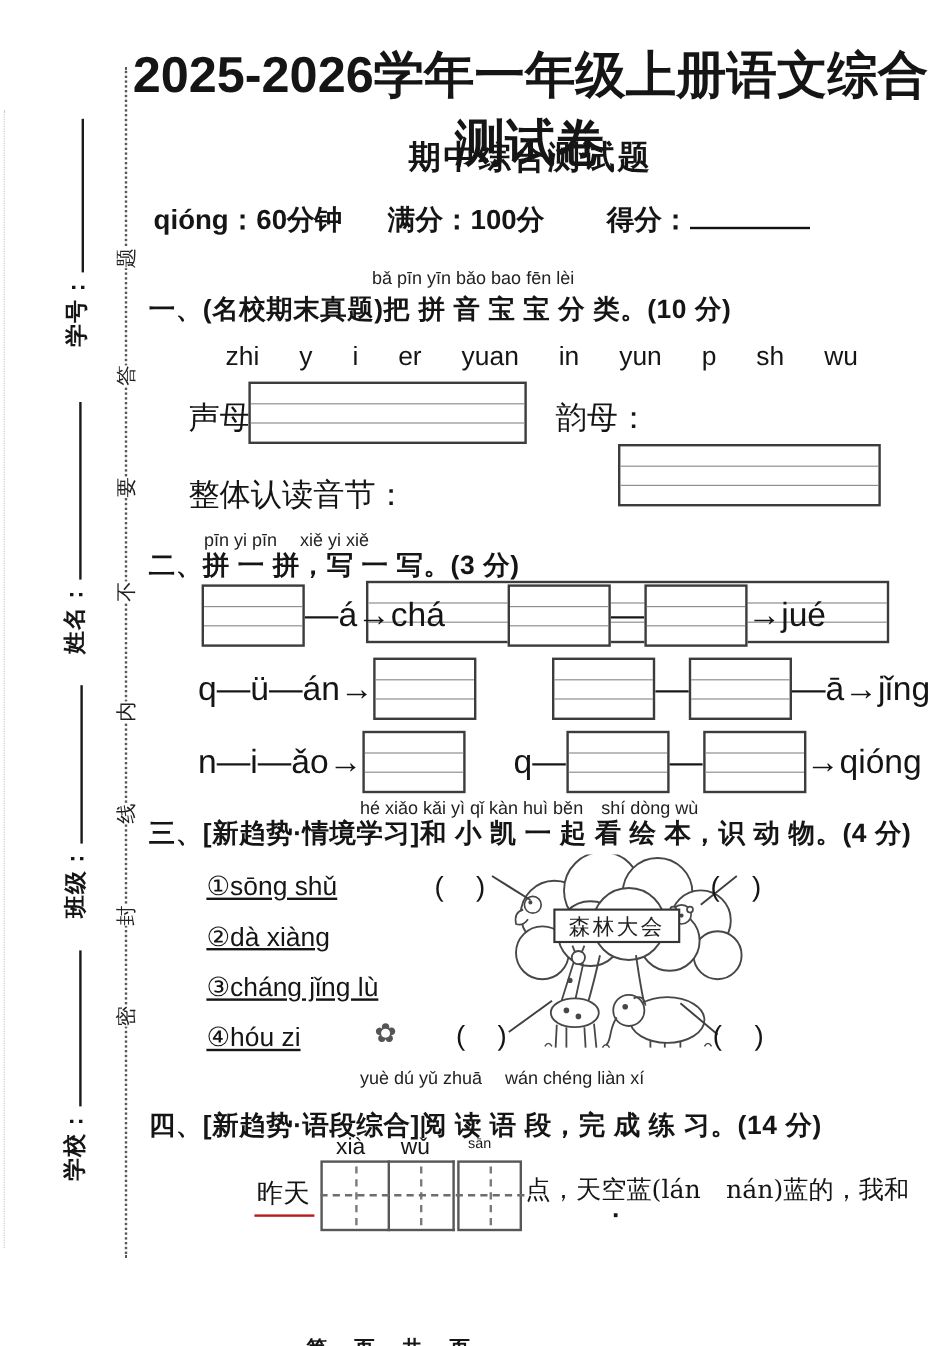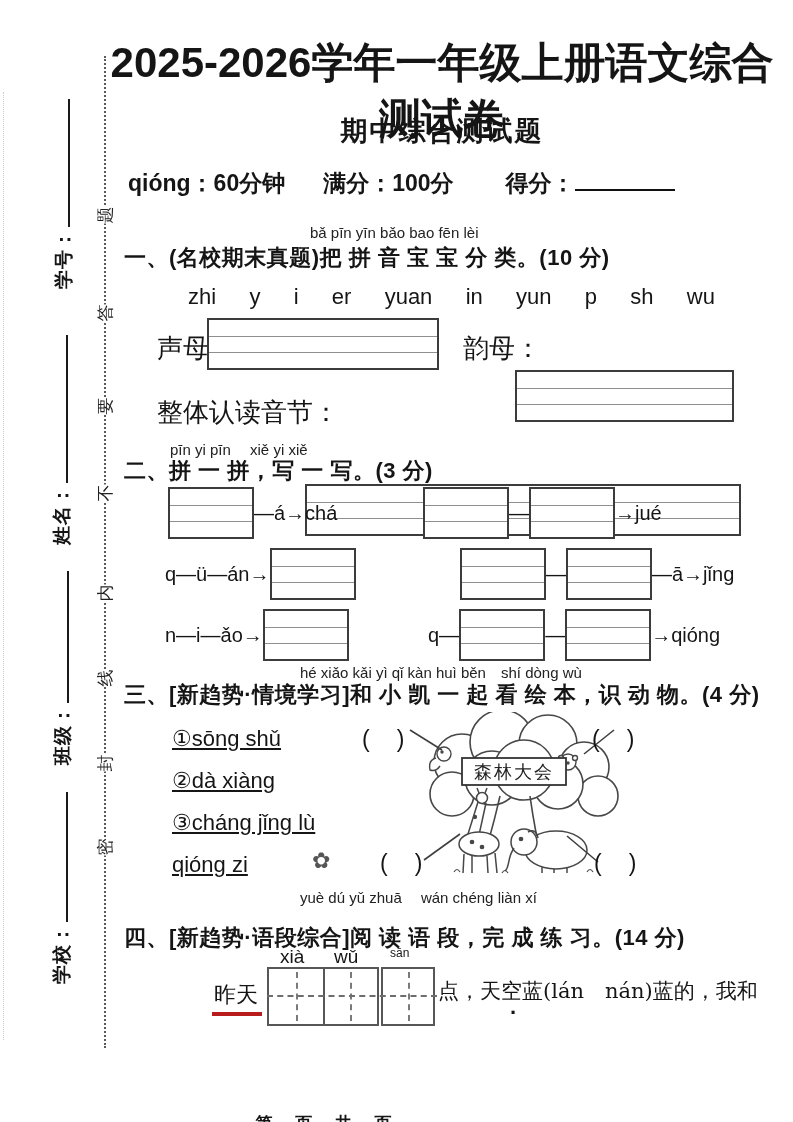--- a/index.html
+++ b/index.html
@@ -38,33 +38,33 @@
   .pybox::before,.pybox::after{
     content:"";position:absolute;left:0;right:0;border-top:1px solid #8f8f8f;
   }
   .pybox::before{top:33%;}
   .pybox::after{top:66%;}
   .sbox{width:82px;height:48px;flex:none;}
 
   .small-py{font-size:15px;color:#222;white-space:nowrap;}
   .sec-head{font-size:22px;white-space:nowrap;letter-spacing:0.5px;}
   .boxlabel{font-size:26px;white-space:nowrap;}
-  .row2{display:flex;align-items:center;font-size:20px;white-space:nowrap;}
+  .row2{display:flex;align-items:center;font-size:28px;white-space:nowrap;}
 
   
   .opt{font-size:22px;white-space:nowrap;text-decoration:underline;}
   .blank{font-size:23px;white-space:nowrap;letter-spacing:2px;}
   .flower{font-size:22px;color:#555;}
 
   
   .tzg{position:absolute;width:54px;height:55px;border:2px solid #575757;background:transparent;}
   .tzg::before{content:"";position:absolute;left:50%;top:3px;bottom:3px;border-left:2px dashed #7a7a7a;}
   .noleft{border-left:none;}
   .midline{position:absolute;border-top:2px dashed #6d6d6d;}
-  .lead-under{border-bottom:4px solid #b91c1c;padding:0 4px 2px 2px;}
+  .lead-under{border-bottom:2px solid #b91c1c;padding:0 4px 2px 2px;}
   .emph-dot{position:absolute;font-size:22px;font-weight:bold;}
 
   .footer{left:0;top:1112px;width:656px;text-align:center;font-size:17px;letter-spacing:9px;}
   svg text{font-family:"DejaVu Serif",serif;}
 </style>
 </head>
 <body>
 
 <div class="edge-line"></div>
 
@@ -154,21 +154,21 @@
   <div class="pybox sbox"></div>
   <span class="py">→qióng</span>
 </div>
 
 <div class="abs py small-py" style="left:300px;top:664px">hé xiǎo kǎi yì qǐ kàn huì běn　shí dòng wù</div>
 <div class="abs hei sec-head" style="left:124px;top:680px">三、[新趋势·情境学习]和 小 凯 一 起 看 绘 本，识 动 物。(4 分)</div>
 
 <span class="abs py opt" style="left:172px;top:726px">①sōng shǔ</span>
 <span class="abs py opt" style="left:172px;top:768px">②dà xiàng</span>
 <span class="abs py opt" style="left:172px;top:810px">③cháng jǐng lù</span>
-<span class="abs py opt" style="left:172px;top:852px">qióng zi</span>
+<span class="abs py opt" style="left:172px;top:852px">④hóu zi</span>
 <span class="abs flower" style="left:312px;top:848px">✿</span>
 
 <svg class="abs" style="left:362px;top:712px" width="292" height="168" viewBox="0 0 292 168">
   <g fill="#ffffff" stroke="#474747" stroke-width="1.6">
     <circle cx="100" cy="50" r="28"></circle>
     <circle cx="140" cy="30" r="32"></circle>
     <circle cx="186" cy="32" r="29"></circle>
     <circle cx="222" cy="55" r="25"></circle>
     <circle cx="90" cy="82" r="22"></circle>
     <circle cx="236" cy="84" r="20"></circle>

